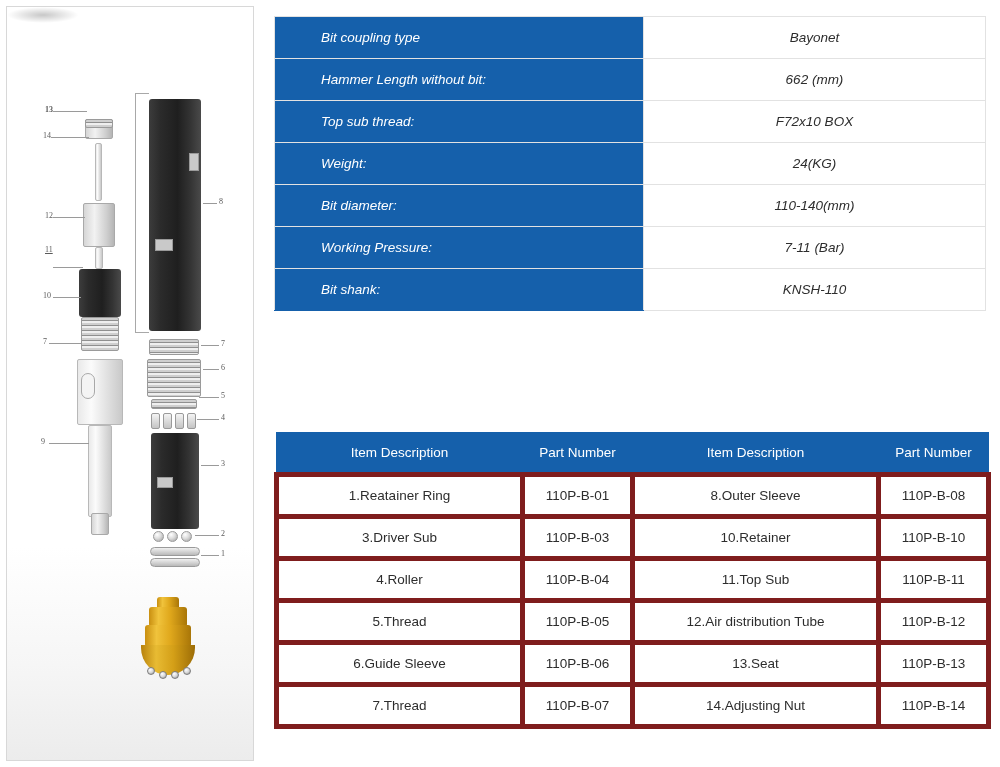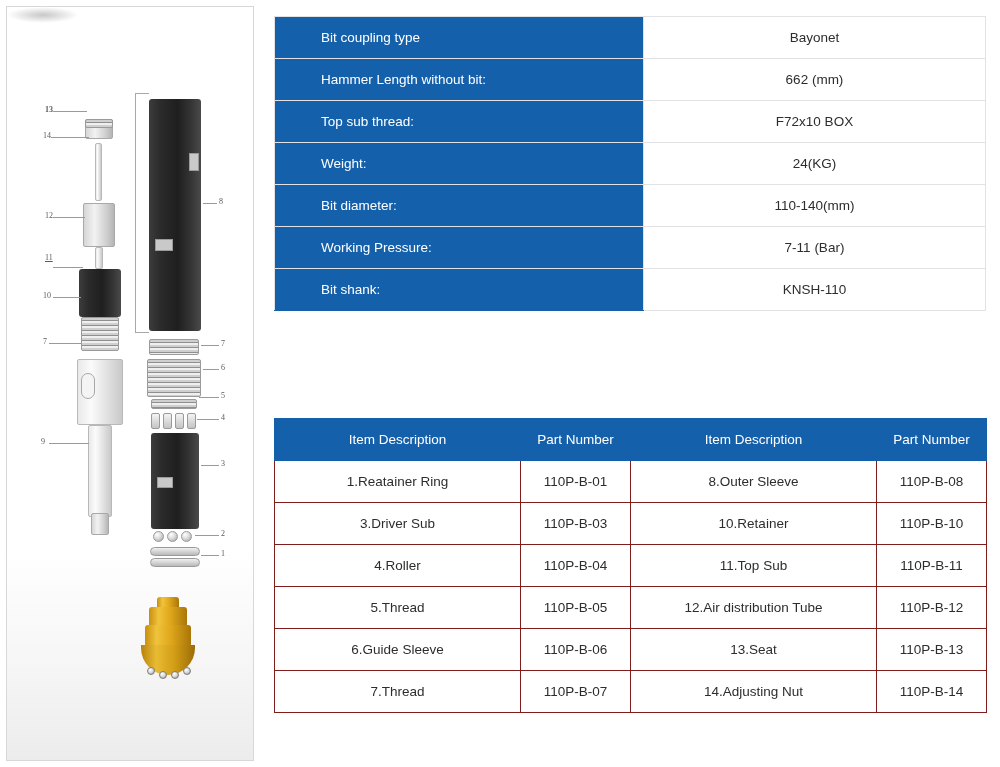--- a/index.html
+++ b/index.html
@@ -117,20 +117,21 @@
     left: 274px;
     top: 16px;
     width: 712px;
     border-collapse: collapse;
     table-layout: fixed;
   }
   .spec-table td {
     height: 42px;
     font-size: 13.5px;
     border: 1px solid #e2e2e2;
+    font-style: italic;
   }
   .spec-label {
     width: 369px;
     background: #1560ab;
     color: #ffffff;
     padding-left: 46px;
     text-align: left;
     border: 1px solid #1560ab;
     border-bottom: 1px solid #ffffff;
   }
@@ -138,38 +139,38 @@
   .spec-value {
     background: #ffffff;
     color: #2d2d2d;
     text-align: center;
   }
 
   
   .parts-table {
     position: absolute;
     left: 274px;
-    top: 418px;
+    top: 432px;
     width: 712px;
     border-collapse: collapse;
     table-layout: fixed;
   }
   .parts-table th {
     height: 42px;
     background: #1560ab;
     color: #ffffff;
     font-size: 13.5px;
     font-weight: normal;
     border: 1px solid #1560ab;
   }
   .parts-table td {
     height: 42px;
     font-size: 13.5px;
     color: #2d2d2d;
-    border: 1px solid #7f1d1d;
+    border: 5px solid #7f1d1d;
     text-align: center;
   }
   .col-desc { width: 246px; }
   .col-part { width: 110px; }
 </style>
 </head>
 <body>
 
 <div class="page">
 
@@ -247,21 +248,21 @@
       <div class="lead" style="left:196px;top:362px;width:16px;"></div>
       <div class="lead" style="left:192px;top:390px;width:20px;"></div>
       <div class="lead" style="left:190px;top:412px;width:22px;"></div>
       <div class="lead" style="left:194px;top:458px;width:18px;"></div>
       <div class="lead" style="left:188px;top:528px;width:24px;"></div>
       <div class="lead" style="left:194px;top:548px;width:18px;"></div>
 
       <div class="diag-caption" style="left:38px;top:98px;font-weight:bold;">13</div>
       <div class="diag-caption" style="left:36px;top:124px;">14</div>
       <div class="diag-caption" style="left:38px;top:204px;">12</div>
-      <div class="diag-caption" style="left:38px;top:246px;text-decoration:underline;">11</div>
+      <div class="diag-caption" style="left:38px;top:238px;text-decoration:underline;">11</div>
       <div class="diag-caption" style="left:36px;top:284px;">10</div>
       <div class="diag-caption" style="left:36px;top:330px;">7</div>
       <div class="diag-caption" style="left:34px;top:430px;">9</div>
       <div class="diag-caption" style="left:212px;top:190px;">8</div>
       <div class="diag-caption" style="left:214px;top:332px;">7</div>
       <div class="diag-caption" style="left:214px;top:356px;">6</div>
       <div class="diag-caption" style="left:214px;top:384px;">5</div>
       <div class="diag-caption" style="left:214px;top:406px;">4</div>
       <div class="diag-caption" style="left:214px;top:452px;">3</div>
       <div class="diag-caption" style="left:214px;top:522px;">2</div>

